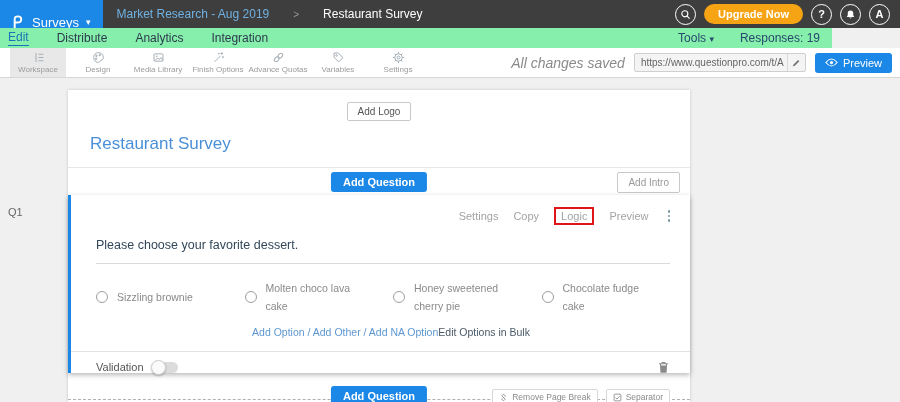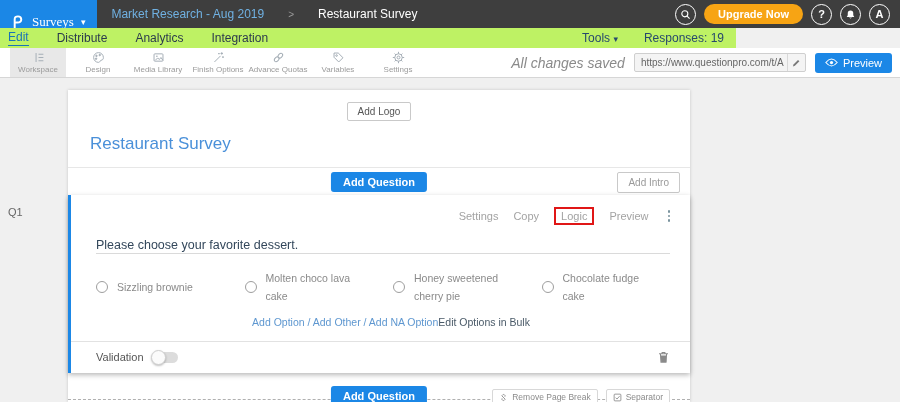--- a/index.html
+++ b/index.html
@@ -2,34 +2,34 @@
 <html><head>
 <meta charset="utf-8">
 <style>
   * { margin:0; padding:0; box-sizing:border-box; }
   html,body { width:900px; height:402px; }
   body { font-family:"Liberation Sans","DejaVu Sans",sans-serif; background:#f0f0f0; }
   .screen { position:relative; width:900px; height:402px; overflow:hidden; }
 
   
   .topbar { position:absolute; top:0; left:0; width:900px; height:28px; background:#3e3e3e; display:flex; align-items:center; }
-  .logo-area { height:28px; background:#1b87e6; display:flex; align-items:center; padding:16px 12px 0 10px; gap:7px; cursor:pointer;font-family:Liberation Serif, serif; }
+  .logo-area { height:28px; background:#1b87e6; display:flex; align-items:center; padding:16px 12px 0 10px; gap:7px; cursor:pointer; }
   .logo-area .brand { color:#fff; font-size:13px; }
   .caret { color:#fff; font-size:9px; }
   .breadcrumb { display:flex; align-items:center; gap:24px; margin-left:14px; font-size:12px; }
   .crumb-parent { color:#70b1e2; }
   .crumb-sep { color:#9a9a9a; font-size:10px; }
   .crumb-current { color:#ffffff; }
   .topbar-spacer { flex:1; }
   .topbar-right { display:flex; align-items:center; gap:8px; margin-right:10px; }
   .circle-btn { width:21px; height:21px; border:1.5px solid #fff; border-radius:50%; display:flex; align-items:center; justify-content:center; color:#fff; font-size:11px; font-weight:bold; cursor:pointer; }
   .upgrade-btn { background:#f7a414; color:#fff; font-size:11px; font-weight:bold; border:none; border-radius:11px; padding:4px 14px; cursor:pointer; }
 
   
-  .navrow { position:absolute; top:28px; left:0; width:736px; height:20px; background:#bef264; display:flex; align-items:center; font-size:12px; }
+  .navrow { position:absolute; top:28px; left:0; width:832px; height:20px; background:#86efac; display:flex; align-items:center; font-size:12px; }
   .nav-item { margin-left:28px; color:#2b3a4d; cursor:pointer; padding-bottom:1px; }
   .nav-item:first-child { margin-left:8px; }
   .nav-item.active { color:#1a73b7; border-bottom:1px solid #1a73b7; }
   .nav-right { margin-left:auto; display:flex; align-items:center; gap:26px; margin-right:12px; color:#27496d; }
   .tools-link { cursor:pointer; }
   .tools-link .caret { color:#27496d; }
   .responses-link { cursor:pointer; }
 
   
   .toolbar { position:absolute; top:48px; left:0; width:900px; height:30px; background:#fff; border-bottom:1px solid #d6d6d6; display:flex; align-items:stretch; }
@@ -58,21 +58,21 @@
   .add-question-btn { position:absolute; left:50%; transform:translateX(-50%); top:4px; background:#1b87e6; color:#fff; font-weight:bold; font-size:11px; border:none; border-radius:3px; padding:4px 12px; cursor:pointer; }
   .add-intro-btn { position:absolute; right:10px; top:4px; background:#fff; border:1px solid #c9c9c9; border-radius:2px; color:#9a9a9a; font-size:10px; padding:4px 10px; cursor:pointer; }
 
   
   .question-block { position:relative; background:#fff; border-left:3px solid #1b87e6; box-shadow:0 2px 5px rgba(0,0,0,.28); height:178px; z-index:2; }
   .q-menu { display:flex; justify-content:flex-end; align-items:center; gap:15px; padding:12px 16px 0 0; font-size:11px; color:#a3a3a3; }
   .q-menu-item { cursor:pointer; }
   .q-menu-item.highlighted { border:2px solid #e01616; padding:1px 5px; color:#a3a3a3; }
   .dots-menu { cursor:pointer; display:flex; flex-direction:column; gap:2px; padding:0 4px; }
   .dots-menu i { width:2.5px; height:2.5px; background:#7a939e; border-radius:50%; }
-  .q-text-row { margin:10px 20px 0 25px; border-bottom:1px solid #dadada; }
+  .q-text-row { margin:10px 20px 0 25px; border-bottom:1px solid #dadada; padding-bottom:10px; }
   .q-text { font-size:12.5px; color:#33475b; }
   .q-options { display:flex; margin:15px 0 0 25px; }
   .q-option { width:152px; display:flex; align-items:center; gap:9px; cursor:pointer; }
   .radio { width:12px; height:12px; border:1.5px solid #9e9e9e; border-radius:50%; background:#fff; flex:none; }
   .q-option-label { font-size:10.5px; color:#8a8a8a; width:96px; line-height:1.72; }
   .q-addlinks { display:flex; justify-content:center; align-items:center; margin:11px 4px 0 25px; font-size:10.5px; }
   .q-addlinks .links { color:#5e97d0; }
   .q-addlinks .links a { color:#5e97d0; text-decoration:none; cursor:pointer; }
   .bulk-link { color:#4a5a68; cursor:pointer; }
   .q-divider { border-top:1px solid #e2e2e2; margin-top:13px; }

